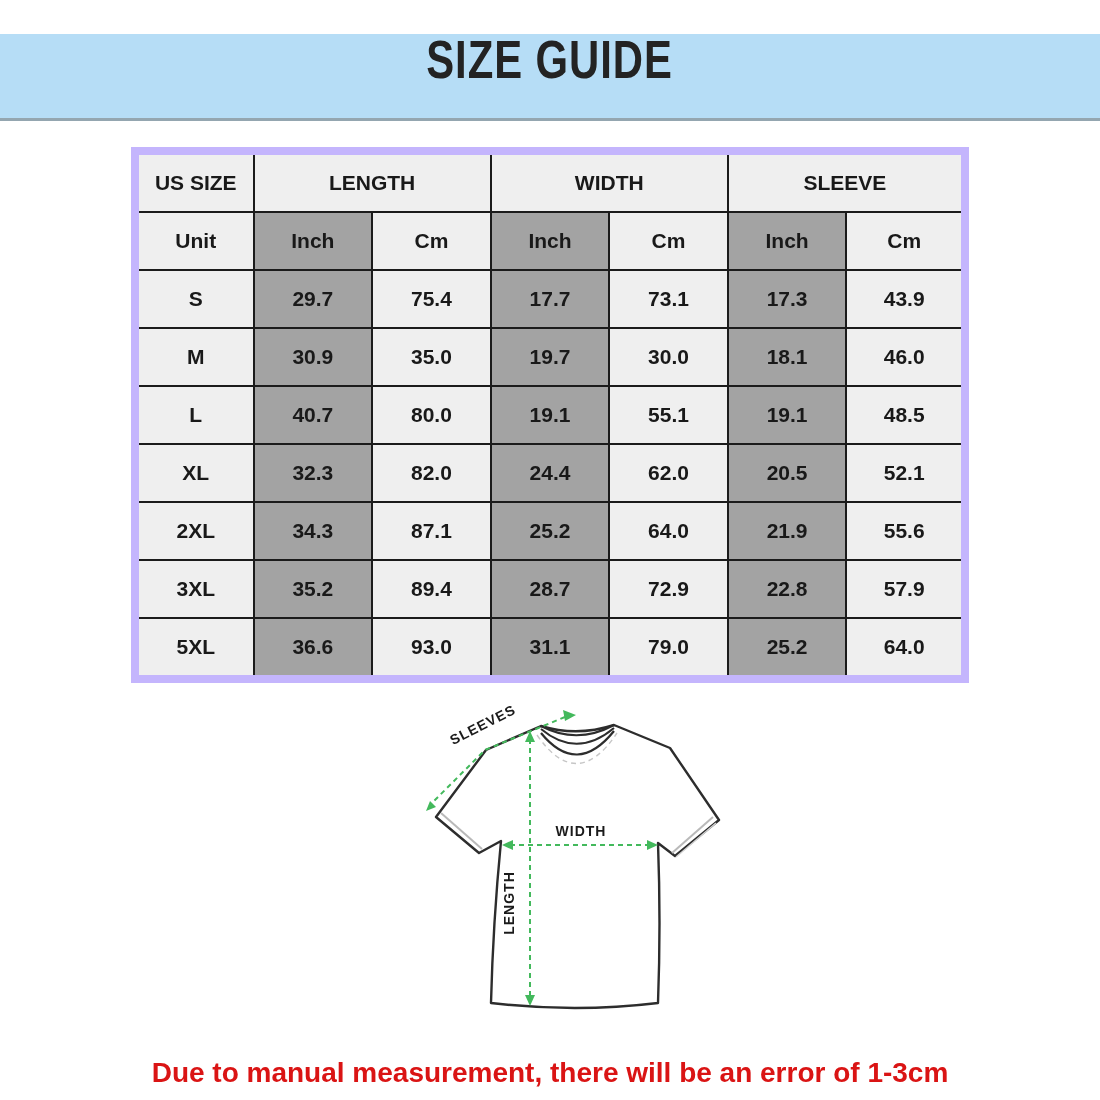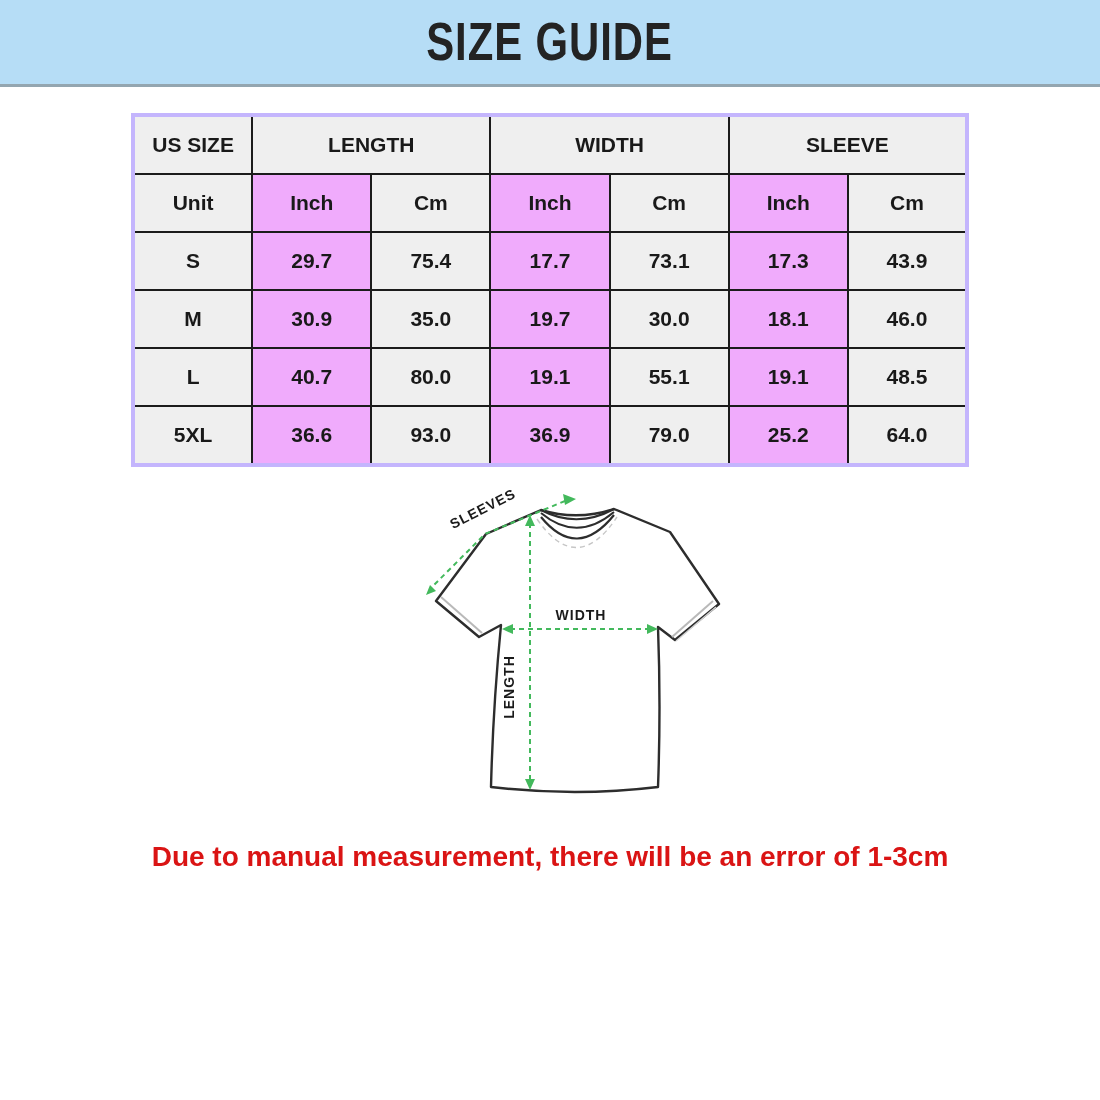--- a/index.html
+++ b/index.html
@@ -8,44 +8,44 @@
     background:#ffffff;
     font-family:"Liberation Sans",sans-serif;
     position:relative;
     overflow:hidden;
   }
   
   .banner{
     width:1100px;height:84px;
     background:#b6ddf6;
     border-bottom:3px solid #94a6b0;
-    display:flex;align-items:center;justify-content:center;
+    display:flex;align-items:flex-start;justify-content:center;margin-top:34px;
   }
   .banner-title{
     font-size:45px;font-weight:bold;color:#232323;
     letter-spacing:1px;margin:0;
     transform:scale(0.93,1.2);
   }
   
   .size-table{
     width:838px;
     margin:26px 0 0 131px;
     border-collapse:collapse;
     table-layout:fixed;
-    border:4px solid #c4b5fd;
+    border:8px solid #c4b5fd;
   }
   .size-table td,.size-table th{
     border:2px solid #1b1b1b;
     height:56px;
     text-align:center;vertical-align:middle;
     font-size:21px;font-weight:bold;color:#191919;
     padding:0;
   }
   .cell-gray{background:#efefef;}
-  .cell-white{background:#f0abfc;}
+  .cell-white{background:#a3a3a3;}
   
   .diagram-wrap{
     width:336px;height:352px;
     margin:10px 0 0 413px;
   }
   .diagram-label{
     font-family:"Liberation Sans",sans-serif;
     font-size:14px;font-weight:bold;fill:#1a1a1a;letter-spacing:1px;
   }
   
@@ -103,24 +103,51 @@
       <tr>
         <td class="cell-gray">L</td>
         <td class="cell-white">40.7</td>
         <td class="cell-gray">80.0</td>
         <td class="cell-white">19.1</td>
         <td class="cell-gray">55.1</td>
         <td class="cell-white">19.1</td>
         <td class="cell-gray">48.5</td>
       </tr>
       <tr>
+        <td class="cell-gray">XL</td>
+        <td class="cell-white">32.3</td>
+        <td class="cell-gray">82.0</td>
+        <td class="cell-white">24.4</td>
+        <td class="cell-gray">62.0</td>
+        <td class="cell-white">20.5</td>
+        <td class="cell-gray">52.1</td>
+      </tr>
+      <tr>
+        <td class="cell-gray">2XL</td>
+        <td class="cell-white">34.3</td>
+        <td class="cell-gray">87.1</td>
+        <td class="cell-white">25.2</td>
+        <td class="cell-gray">64.0</td>
+        <td class="cell-white">21.9</td>
+        <td class="cell-gray">55.6</td>
+      </tr>
+      <tr>
+        <td class="cell-gray">3XL</td>
+        <td class="cell-white">35.2</td>
+        <td class="cell-gray">89.4</td>
+        <td class="cell-white">28.7</td>
+        <td class="cell-gray">72.9</td>
+        <td class="cell-white">22.8</td>
+        <td class="cell-gray">57.9</td>
+      </tr>
+      <tr>
         <td class="cell-gray">5XL</td>
         <td class="cell-white">36.6</td>
         <td class="cell-gray">93.0</td>
-        <td class="cell-white">36.9</td>
+        <td class="cell-white">31.1</td>
         <td class="cell-gray">79.0</td>
         <td class="cell-white">25.2</td>
         <td class="cell-gray">64.0</td>
       </tr>
     </tbody>
   </table>
 
 <div class="diagram-wrap">
   <svg width="336" height="352" viewBox="0 0 336 352" xmlns="http://www.w3.org/2000/svg">
 

